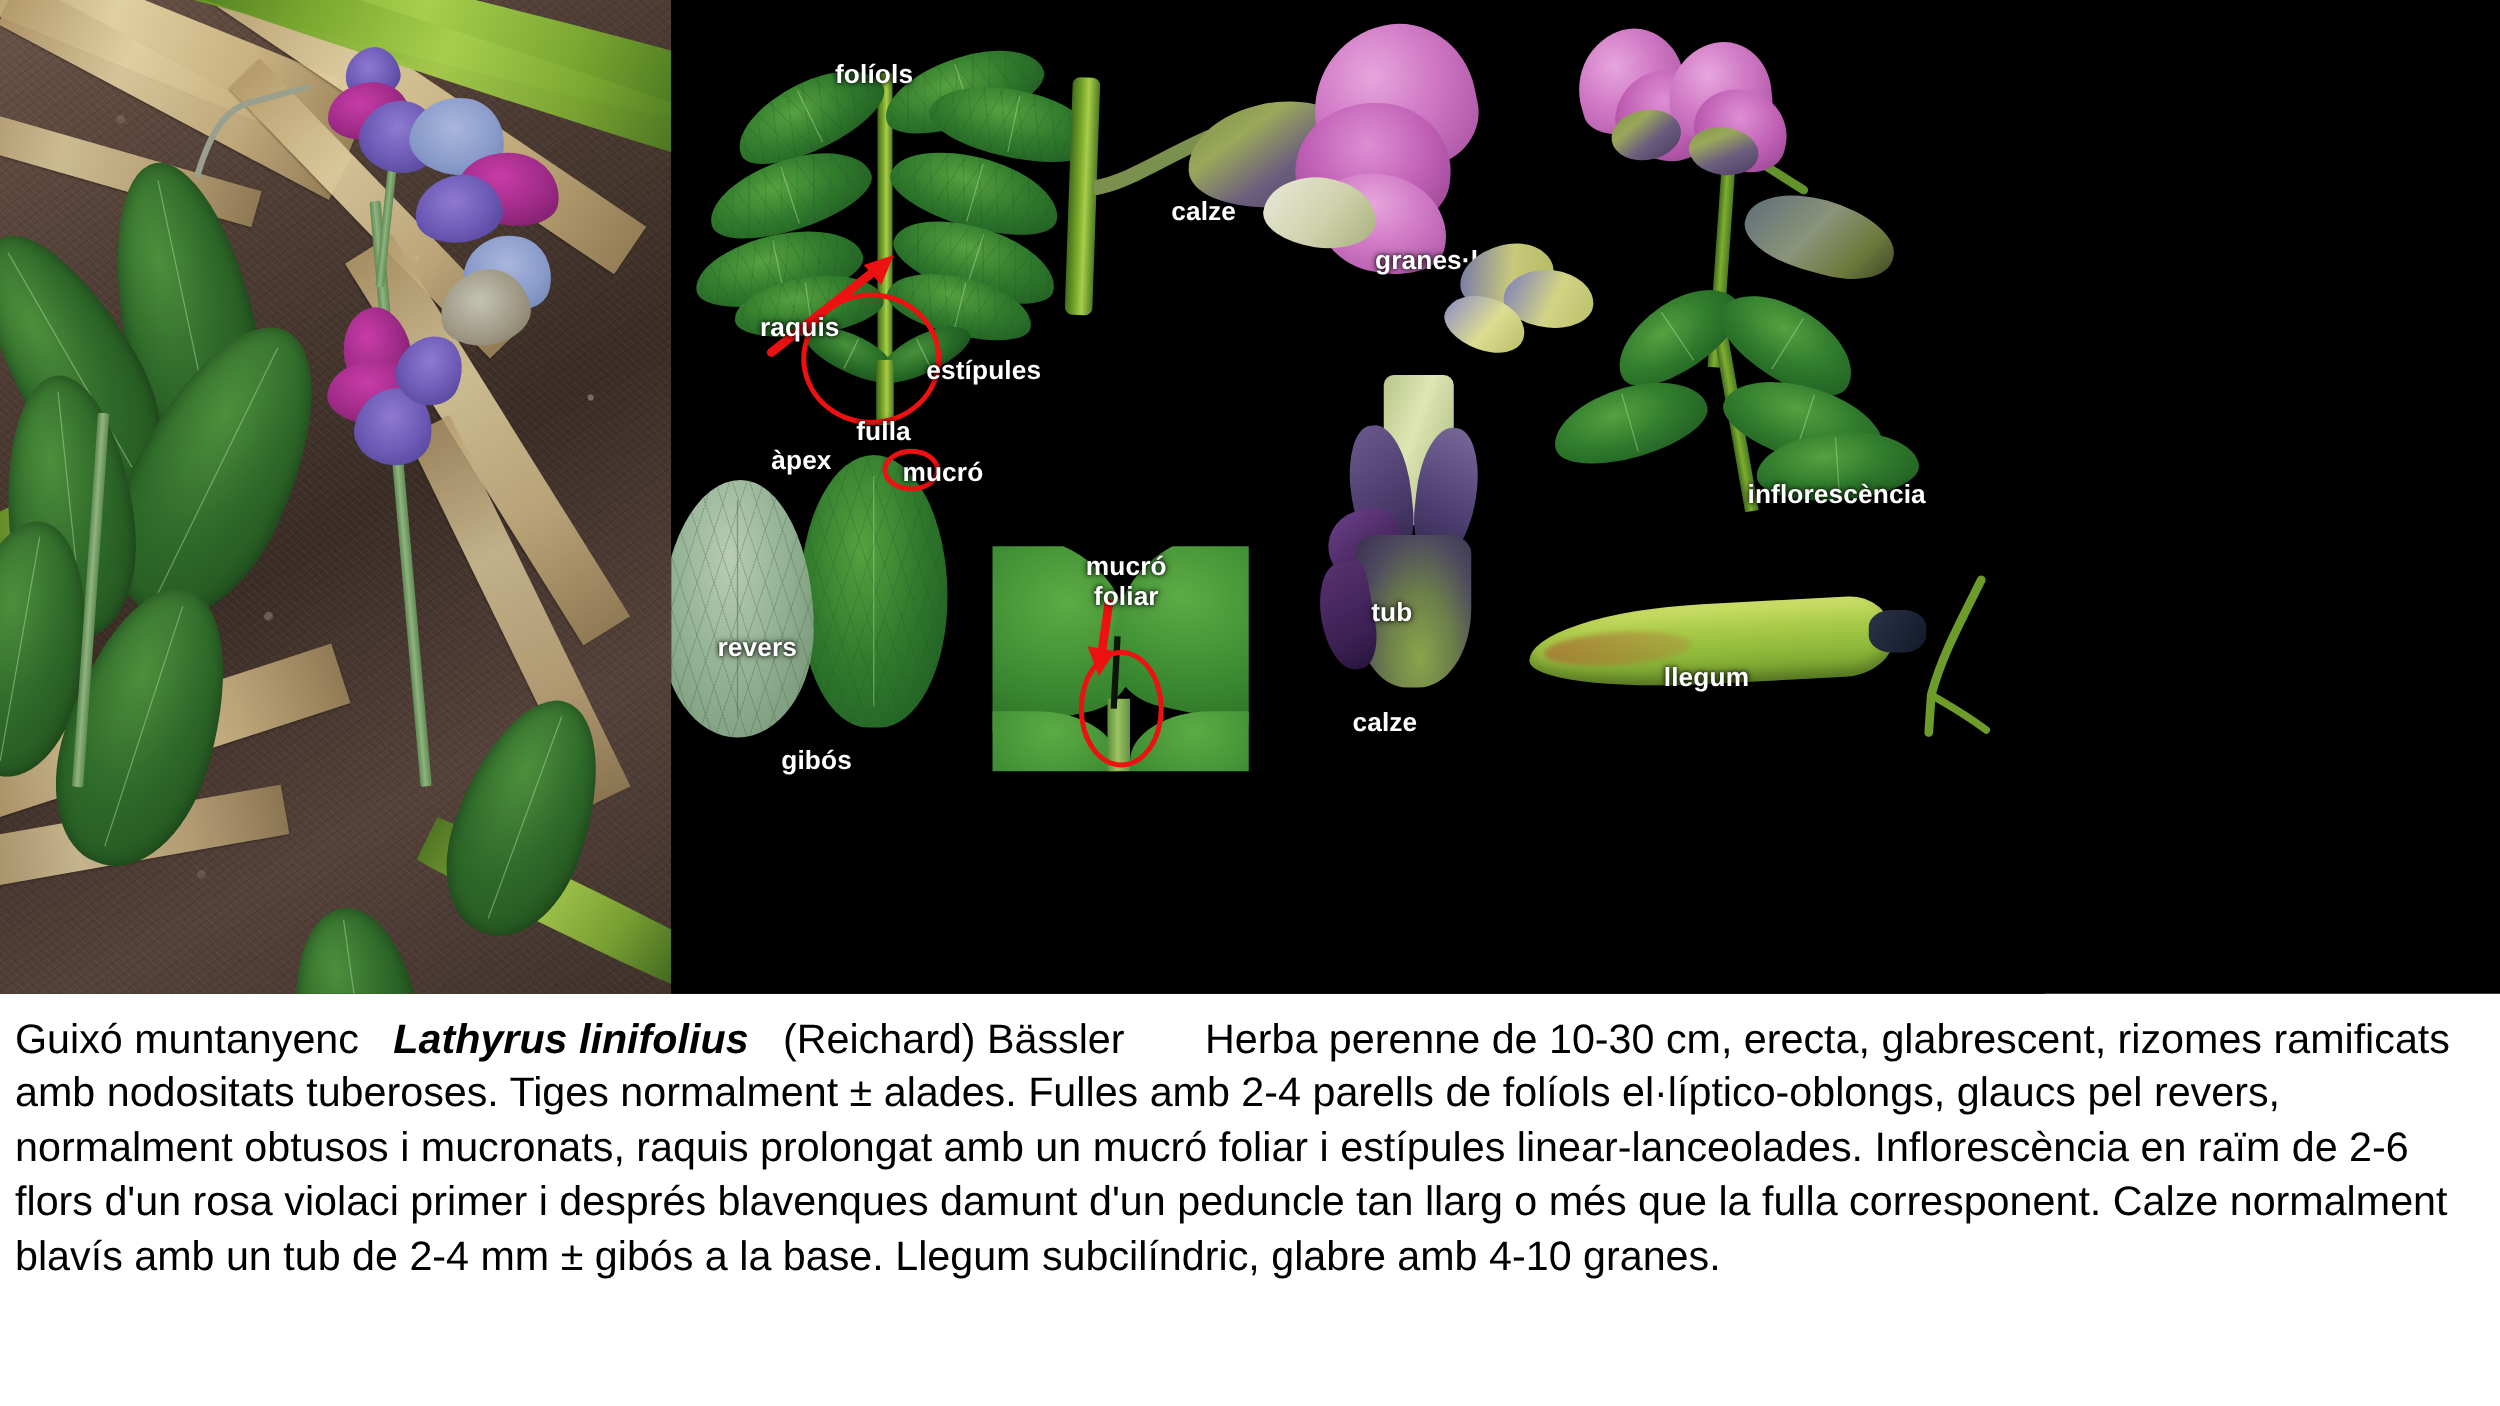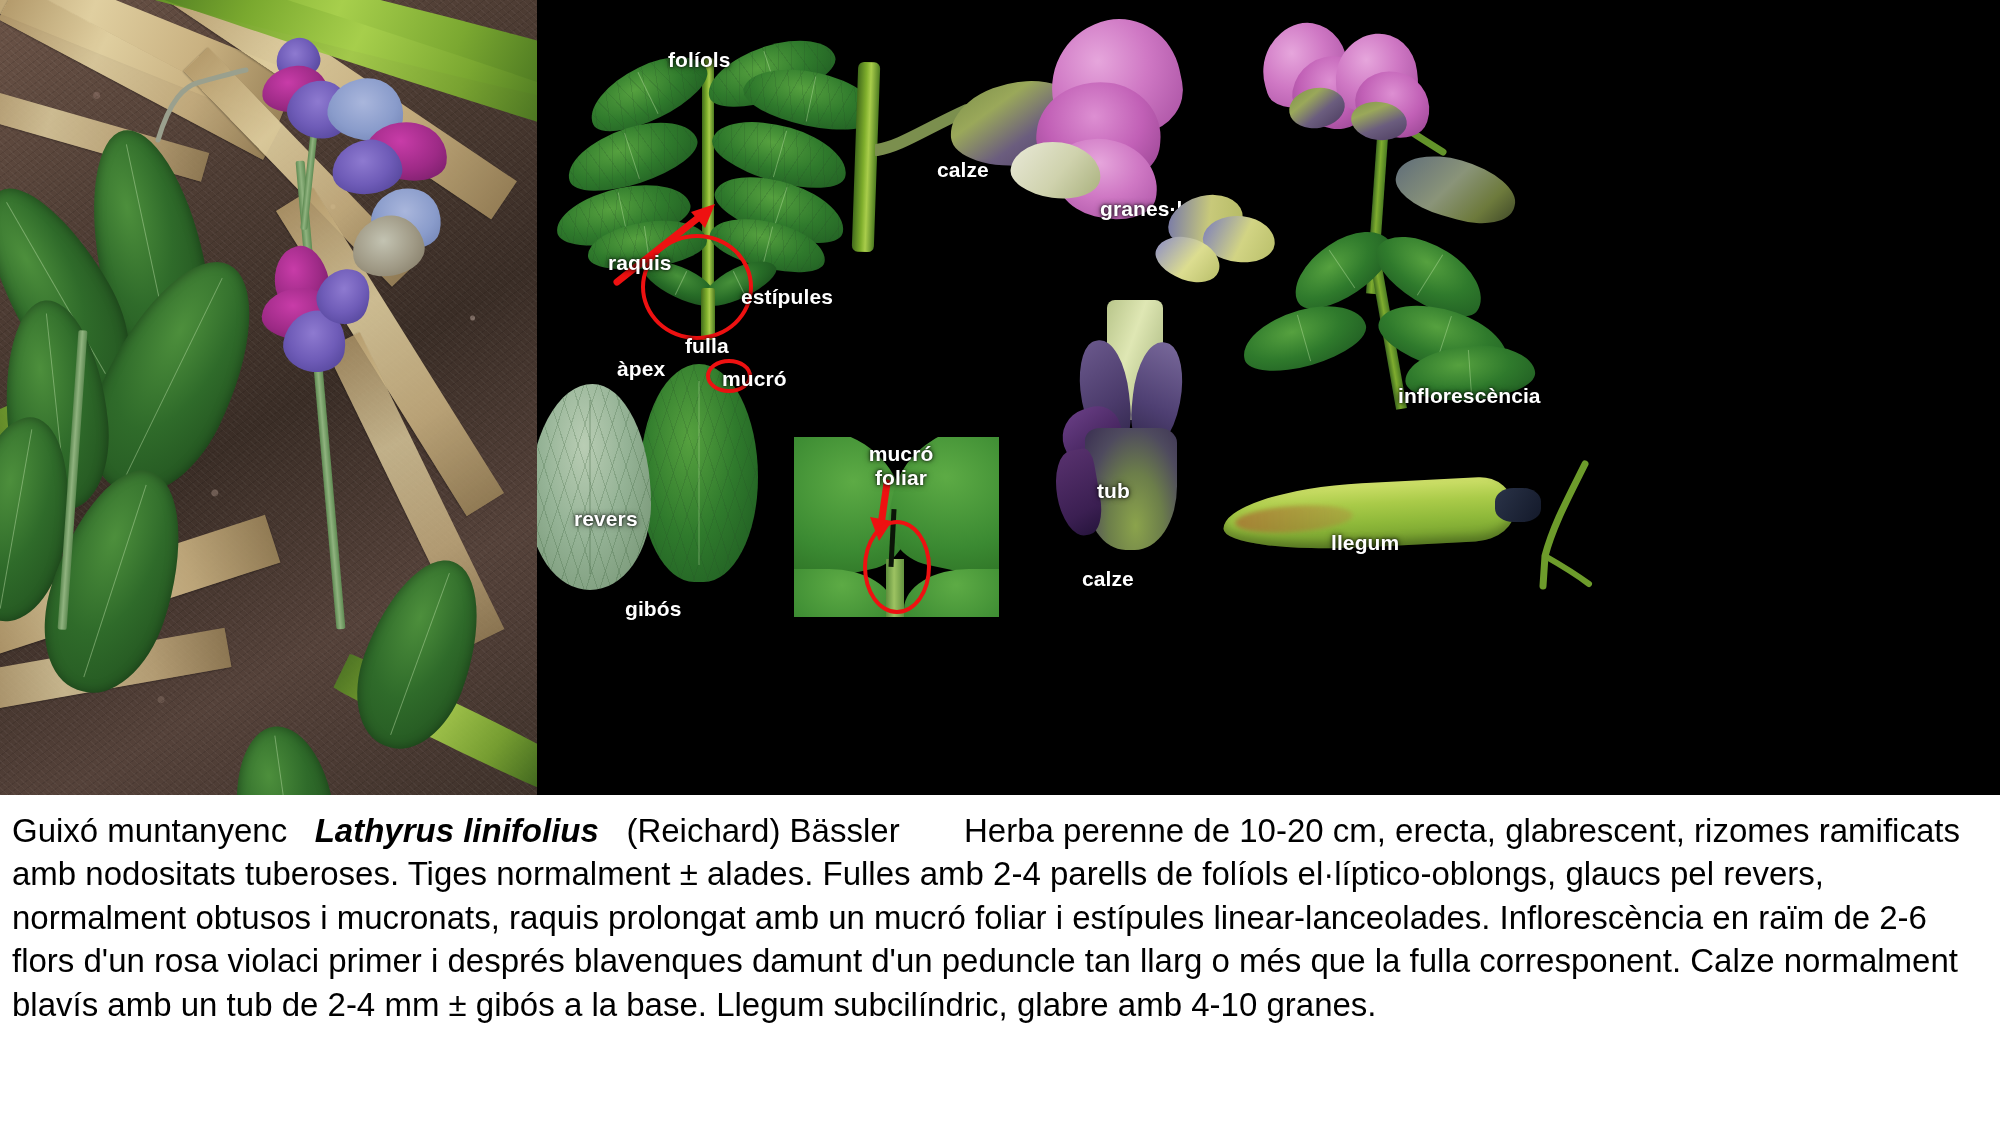--- a/index.html
+++ b/index.html
@@ -414,21 +414,21 @@
   </div>
 
   <div id="caption">
     <p class="ctxt" id="headline">
       <span class="bold">Guixó muntanyenc</span>
       <span>&nbsp;</span>
       <span class="ital">Lathyrus linifolius</span>
       <span>&nbsp;</span>
       <span>(Reichard) Bässler</span>
       <span class="gap"></span>
-      <span>Herba perenne de 10-20 cm, erecta, glabrescent, rizomes ramificats</span>
+      <span>Herba perenne de 10-30 cm, erecta, glabrescent, rizomes ramificats</span>
       <span>&nbsp;</span>
       <span>amb nodositats tuberoses. Tiges normalment ± alades. Fulles amb 2-4 parells de folíols el·líptico-oblongs, glaucs pel revers, normalment obtusos i mucronats, raquis prolongat amb un mucró foliar i estípules linear-lanceolades. Inflorescència en raïm de 2-6 flors d'un rosa violaci primer i després blavenques damunt d'un peduncle tan llarg o més que la fulla corresponent. Calze normalment blavís amb un tub de 2-4 mm ± gibós a la base. Llegum subcilíndric, glabre amb 4-10 granes.</span>
     </p>
   </div>
 
   <div id="credits">
   </div>
 
 </div>
 

